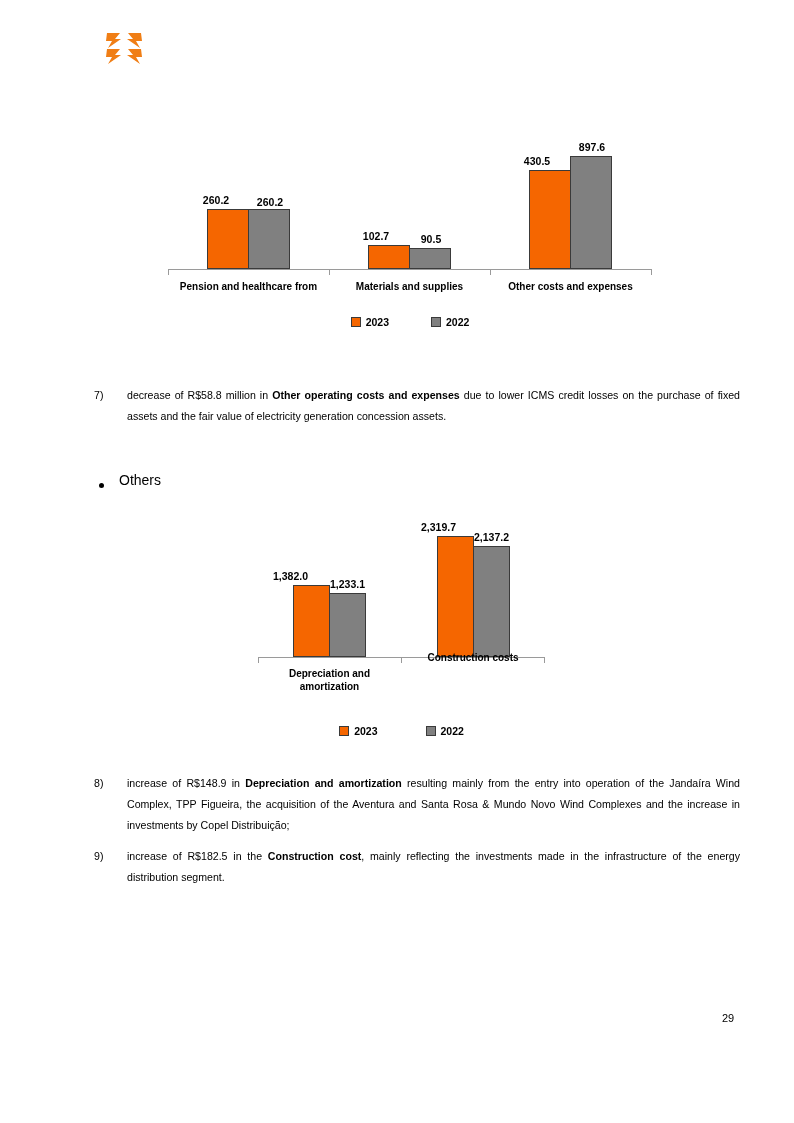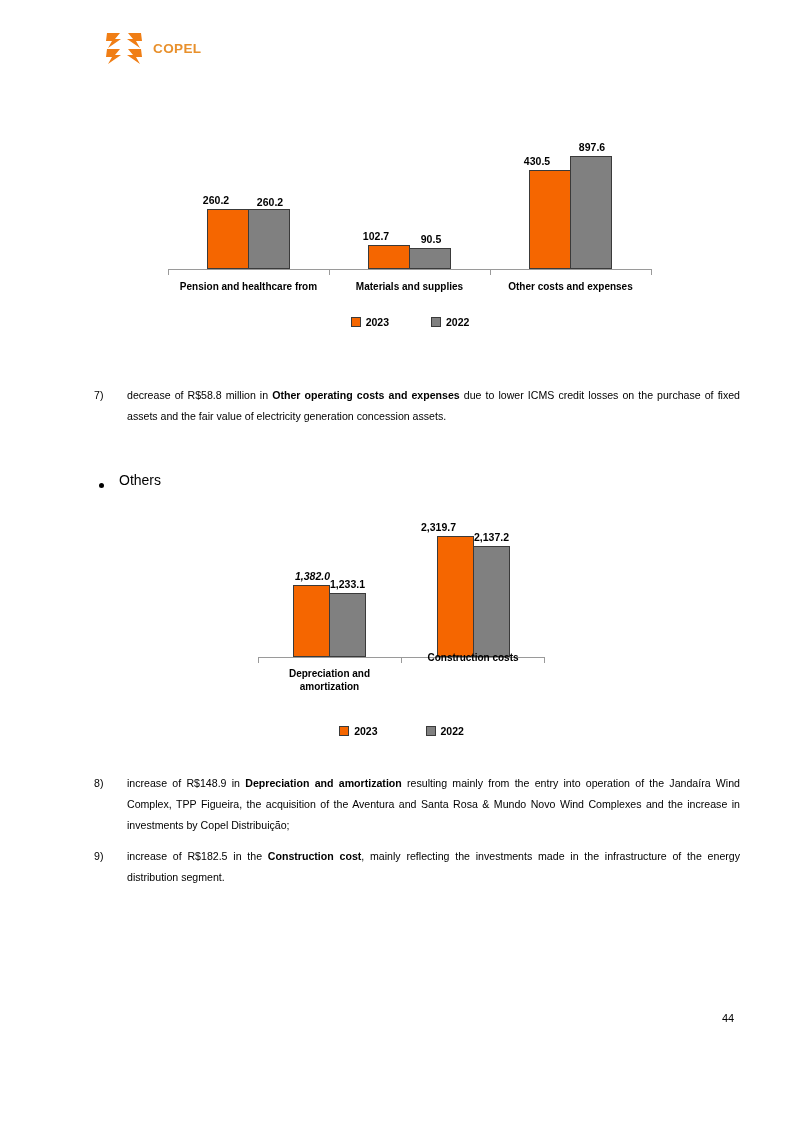--- a/index.html
+++ b/index.html
@@ -175,21 +175,20 @@
 
         <polygon points="3,4 16,4 11,10 17,10 4,19 8,12 2,12"></polygon>
         <polygon points="3,20 16,20 11,26 17,26 4,35 8,28 2,28"></polygon>
 
         <polygon points="37,4 24,4 29,10 23,10 36,19 32,12 38,12"></polygon>
         <polygon points="37,20 24,20 29,26 23,26 36,35 32,28 38,28"></polygon>
       </g>
     </svg>
   </span>
   <span class="logo-text">
-    <div class="l1">COPEL</div>
   </span>
 </div>
 
 <div class="chart" id="chart1" style="left:168px; top:140px; width:484px;">
   <div class="plot" style="height:130px;">
     <div class="axis-line"></div>
     <div class="tick" style="left:0;"></div>
     <div class="tick" style="left:161px;"></div>
     <div class="tick" style="left:322px;"></div>
     <div class="tick" style="right:0;"></div>
@@ -246,21 +245,21 @@
   <div class="plot" style="height:138px;">
     <div class="axis-line"></div>
     <div class="tick" style="left:0;"></div>
     <div class="tick" style="left:143px;"></div>
     <div class="tick" style="right:0;"></div>
 
     <div class="cat-group" style="left:0; width:143px;">
       <div class="bar s2023" style="width:37px; height:72px;"></div>
       <div class="bar s2022" style="width:37px; height:64px; margin-left:-1px;"></div>
     </div>
-    <div class="bar-label" style="left:22px; bottom:76px; width:65px;font-style:italic;">1,382.0</div>
+    <div class="bar-label" style="left:0; bottom:76px; width:65px;">1,382.0</div>
     <div class="bar-label" style="left:57px; bottom:68px; width:65px;">1,233.1</div>
 
     <div class="cat-group" style="left:143px; width:144px;">
       <div class="bar s2023" style="width:37px; height:121px;"></div>
       <div class="bar s2022" style="width:37px; height:111px; margin-left:-1px;"></div>
     </div>
     <div class="bar-label" style="left:148px; bottom:125px; width:65px;">2,319.7</div>
     <div class="bar-label" style="left:201px; bottom:115px; width:65px;">2,137.2</div>
   </div>
 
@@ -282,13 +281,13 @@
 <div class="para" style="left:94px; top:773px; width:646px;">
   <span class="num">8)</span>
   <span class="body"><span>increase of R$148.9 in </span><b>Depreciation and amortization</b><span> resulting mainly from the entry into operation of the Jandaíra Wind Complex, TPP Figueira, the acquisition of the Aventura and Santa Rosa &amp; Mundo Novo Wind Complexes and the increase in investments by Copel Distribuição;</span></span>
 </div>
 
 <div class="para" style="left:94px; top:846px; width:646px;">
   <span class="num">9)</span>
   <span class="body"><span>increase of R$182.5 in the </span><b>Construction cost</b><span>, mainly reflecting the investments made in the infrastructure of the energy distribution segment.</span></span>
 </div>
 
-<div class="page-number" style="left:722px; top:1012px;">44</div>
+<div class="page-number" style="left:722px; top:1012px;">29</div>
 
 </body></html>

